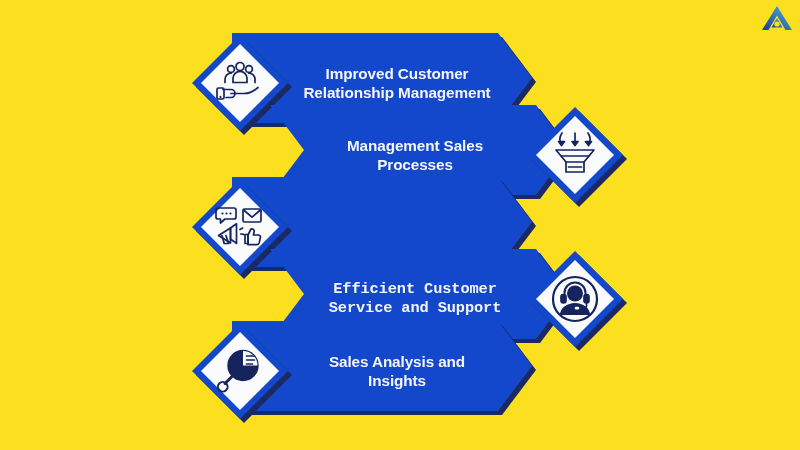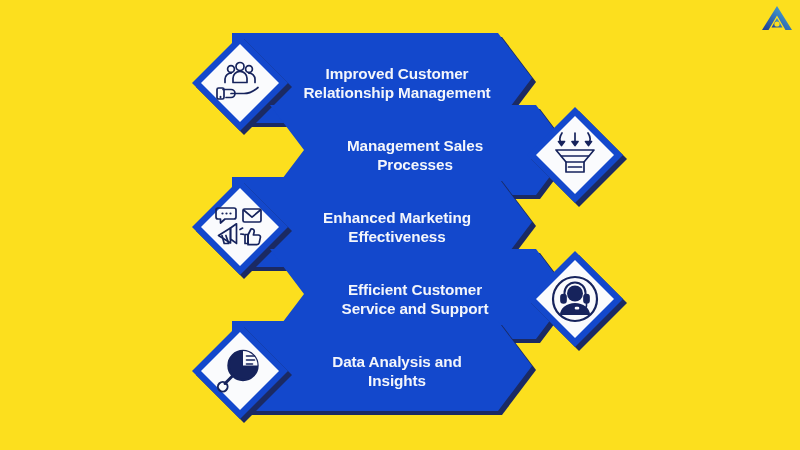--- a/index.html
+++ b/index.html
@@ -154,22 +154,20 @@
       </div>
       <div class="row" style="top: 177px;">
         <div class="arrow-wrap" style="left: 232px; width: 300px;">
           <div class="arrow-shadow"><svg viewBox="0 0 300 90" width="300" height="90" preserveAspectRatio="none">
               <path d="M0 0 H266 L300 45 L266 90 H0 Z" fill="#1B2A63"></path>
             </svg></div>
           <div class="arrow-body"><svg viewBox="0 0 300 90" width="300" height="90" preserveAspectRatio="none">
               <path d="M0 0 H266 L300 45 L266 90 H0 Z" fill="#1348CC"></path>
             </svg></div>
         </div>
-        <div class="label" style="left: 268px; width: 258px; top: 31px;">Enhanced Marketing
-Effectiveness</div>
         <div class="diamond" style="left: 190px; top: 0px;">
           <div class="dm-shadow"><svg viewBox="0 0 100 100" width="100" height="100">
      <path d="M50 2 L98 50 L50 98 L2 50 Z" fill="#1B2A63"></path>
    </svg></div>
           <div class="dm-border"><svg viewBox="0 0 100 100" width="100" height="100">
      <path d="M50 2 L98 50 L50 98 L2 50 Z" fill="#1348CC"></path>
    </svg></div>
           <div class="dm-face"><svg viewBox="0 0 100 100" width="100" height="100">
       <path d="M50 11 L89 50 L50 89 L11 50 Z" fill="#FAFBFD"></path>
             </svg></div>
@@ -192,21 +190,21 @@
       </div>
       <div class="row" style="top: 249px;">
         <div class="arrow-wrap" style="left: 270px; width: 300px;">
           <div class="arrow-shadow"><svg viewBox="0 0 300 90" width="300" height="90" preserveAspectRatio="none">
               <path d="M0 0 H266 L300 45 L266 90 H0 L34 45 Z" fill="#1B2A63"></path>
             </svg></div>
           <div class="arrow-body"><svg viewBox="0 0 300 90" width="300" height="90" preserveAspectRatio="none">
               <path d="M0 0 H266 L300 45 L266 90 H0 L34 45 Z" fill="#1348CC"></path>
             </svg></div>
         </div>
-        <div class="label" style="left: 286px; width: 258px; top: 31px;">Efficient Customer
+        <div class="label" style="left: 286px; width: 258px; top: 31px; font-family: Liberation Mono, monospace;">Efficient Customer
 Service and Support</div>
         <div class="diamond" style="left: 525px; top: 0px;">
           <div class="dm-shadow"><svg viewBox="0 0 100 100" width="100" height="100">
      <path d="M50 2 L98 50 L50 98 L2 50 Z" fill="#1B2A63"></path>
    </svg></div>
           <div class="dm-border"><svg viewBox="0 0 100 100" width="100" height="100">
      <path d="M50 2 L98 50 L50 98 L2 50 Z" fill="#1348CC"></path>
    </svg></div>
           <div class="dm-face"><svg viewBox="0 0 100 100" width="100" height="100">
       <path d="M50 11 L89 50 L50 89 L11 50 Z" fill="#FAFBFD"></path>
@@ -225,21 +223,21 @@
       </div>
       <div class="row" style="top: 321px;">
         <div class="arrow-wrap" style="left: 232px; width: 300px;">
           <div class="arrow-shadow"><svg viewBox="0 0 300 90" width="300" height="90" preserveAspectRatio="none">
               <path d="M0 0 H266 L300 45 L266 90 H0 Z" fill="#1B2A63"></path>
             </svg></div>
           <div class="arrow-body"><svg viewBox="0 0 300 90" width="300" height="90" preserveAspectRatio="none">
               <path d="M0 0 H266 L300 45 L266 90 H0 Z" fill="#1348CC"></path>
             </svg></div>
         </div>
-        <div class="label" style="left: 268px; width: 258px; top: 31px;">Data Analysis and
+        <div class="label" style="left: 268px; width: 258px; top: 31px;">Sales Analysis and
 Insights</div>
         <div class="diamond" style="left: 190px; top: 0px;">
           <div class="dm-shadow"><svg viewBox="0 0 100 100" width="100" height="100">
      <path d="M50 2 L98 50 L50 98 L2 50 Z" fill="#1B2A63"></path>
    </svg></div>
           <div class="dm-border"><svg viewBox="0 0 100 100" width="100" height="100">
      <path d="M50 2 L98 50 L50 98 L2 50 Z" fill="#1348CC"></path>
    </svg></div>
           <div class="dm-face"><svg viewBox="0 0 100 100" width="100" height="100">
       <path d="M50 11 L89 50 L50 89 L11 50 Z" fill="#FAFBFD"></path>

